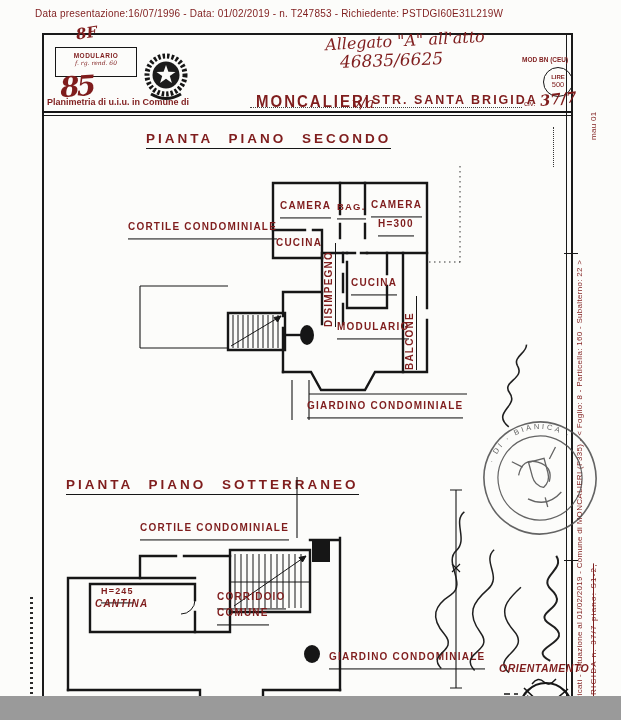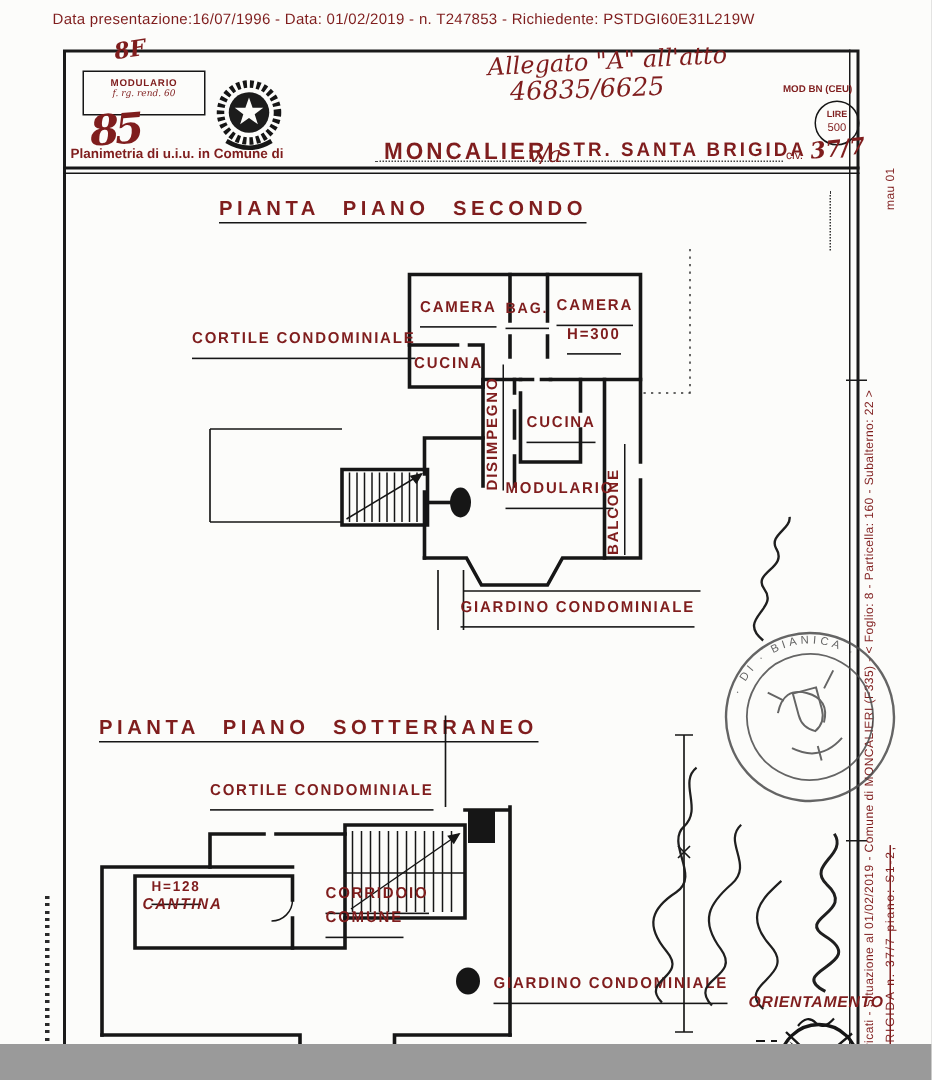--- a/index.html
+++ b/index.html
@@ -127,21 +127,21 @@
     </g>
     <ellipse cx="284" cy="182" rx="8" ry="9" fill="#161616"></ellipse>
     <path d="M167,128 A14,14 0 0 1 153,142" stroke="#161616" stroke-width="1" fill="none"></path>
     <g stroke="#161616" fill="none" stroke-width="1.1">
       <path d="M428,18 V216 M422,18 H434 M422,216 H434"></path>
       <path d="M424,92 L432,100 M432,92 L424,100"></path>
     </g>
   </svg>
 
   <div class="abs hand u" style="left:140px;top:522px">CORTILE  CONDOMINIALE</div>
-  <div class="abs hand u" style="left:101px;top:586px;font-size:9px">H=128</div>
+  <div class="abs hand u" style="left:101px;top:586px;font-size:9px">H=245</div>
   <div class="abs hand" style="left:95px;top:598px;font-style:italic">CANTINA</div>
   <div class="abs hand u" style="left:217px;top:591px">CORRIDOIO</div>
   <div class="abs hand u" style="left:217px;top:607px">COMUNE</div>
   <div class="abs hand u" style="left:329px;top:651px">GIARDINO  CONDOMINIALE</div>
 
   <div class="abs vtext" style="left:575px;top:100px;height:615px">fabbricati - Situazione al 01/02/2019 - Comune di MONCALIERI (F335) - &lt; Foglio: 8 - Particella: 160 - Subalterno: 22 &gt;</div>
   <div class="abs vtext" style="left:589px;top:486px;height:232px;letter-spacing:1.2px;text-decoration:line-through">RA BRIGIDA n. 37/7 piano: S1-2,</div>
   <div class="abs vtext" style="left:589px;top:98px;height:42px">mau 01</div>
 
   <svg class="abs" style="left:465px;top:400px;opacity:.85" width="150" height="150" viewBox="0 0 150 150">

